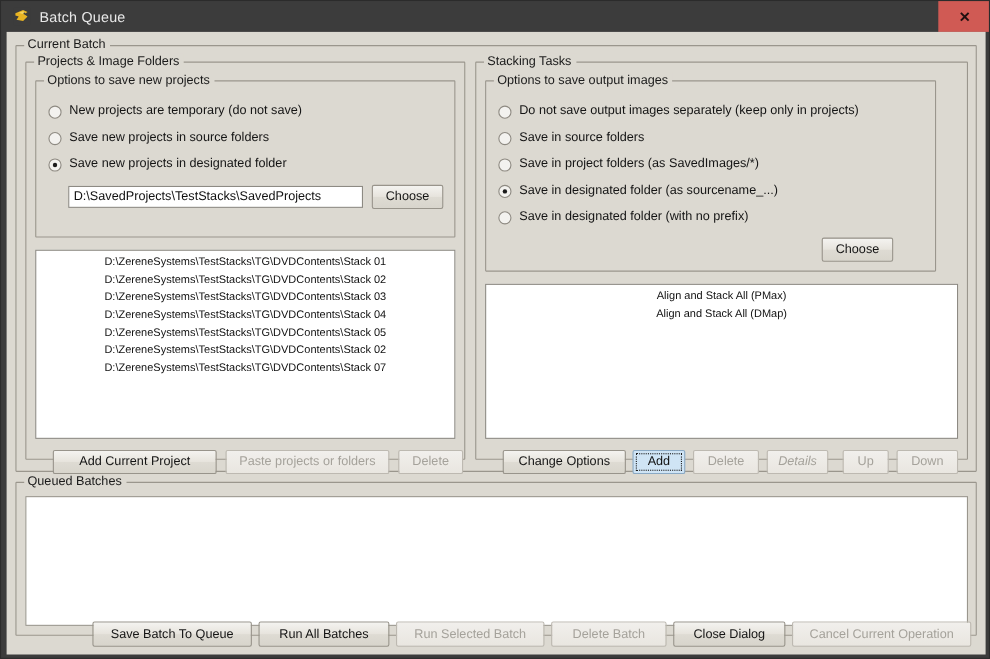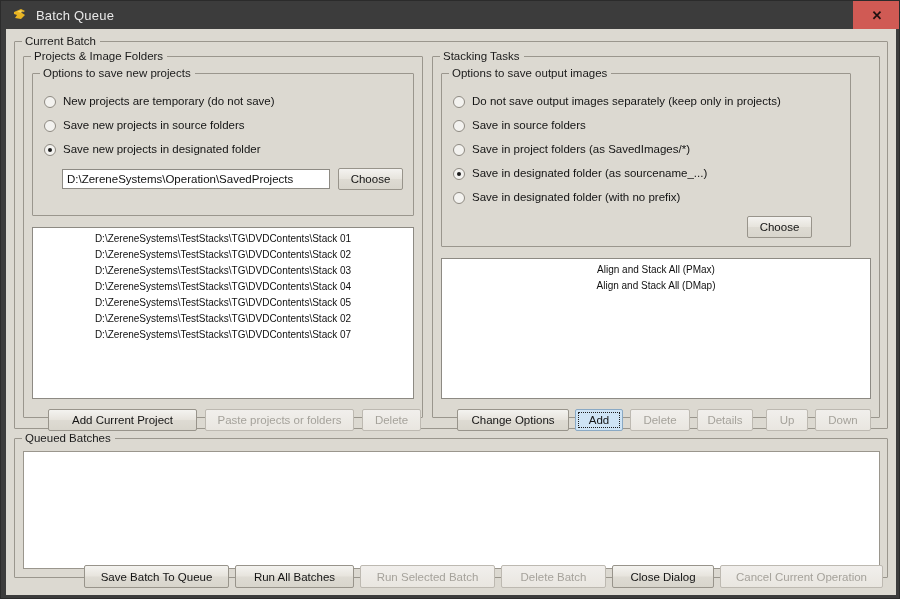--- a/index.html
+++ b/index.html
@@ -263,21 +263,21 @@
           <div class="radio-row" style="left:11px; top:45px;">
             <span class="radio"></span>
             <span class="radio-label">Save new projects in source folders</span>
           </div>
 
           <div class="radio-row" style="left:11px; top:69px;">
             <span class="radio checked"></span>
             <span class="radio-label">Save new projects in designated folder</span>
           </div>
 
-          <div class="textfield" style="left:29px; top:95px; width:268px; height:20px;" title="D:\ZereneSystems\TestStacks\SavedProjects">D:\ZereneSystems\Operation\SavedProjects</div>
+          <div class="textfield" style="left:29px; top:95px; width:268px; height:20px;" title="D:\ZereneSystems\TestStacks\SavedProjects">D:\SavedProjects\TestStacks\SavedProjects</div>
 
           <div class="btn" style="left:305px; top:94px; width:65px; height:22px;">Choose</div>
         </div>
 
         <div class="listbox" style="left:8px; top:170px; width:382px; height:172px;">
           <div class="row">D:\ZereneSystems\TestStacks\TG\DVDContents\Stack 01</div>
           <div class="row">D:\ZereneSystems\TestStacks\TG\DVDContents\Stack 02</div>
           <div class="row">D:\ZereneSystems\TestStacks\TG\DVDContents\Stack 03</div>
           <div class="row">D:\ZereneSystems\TestStacks\TG\DVDContents\Stack 04</div>
           <div class="row">D:\ZereneSystems\TestStacks\TG\DVDContents\Stack 05</div>
@@ -331,21 +331,21 @@
         </div>
 
         <div class="btn" style="left:24px; top:352px; width:112px; height:22px;">Change Options</div>
 
         <div class="btn focused" style="left:142px; top:352px; width:48px; height:22px;">
           <span class="focus-ring"></span>
           <span>Add</span>
         </div>
 
         <div class="btn disabled" style="left:197px; top:352px; width:60px; height:22px;">Delete</div>
-        <div class="btn disabled" style="left:264px; top:352px; width:56px; height:22px;">Details</div>
+        <div class="btn disabled" style="left:264px; top:352px; width:56px; height:22px;font-style:italic;">Details</div>
         <div class="btn disabled" style="left:333px; top:352px; width:42px; height:22px;">Up</div>
         <div class="btn disabled" style="left:382px; top:352px; width:56px; height:22px;">Down</div>
       </div>
     </div>
 
     <div class="group" id="grp-queued">
       <span class="legend">Queued Batches</span>
       <div id="queued-area"></div>
     </div>
 

